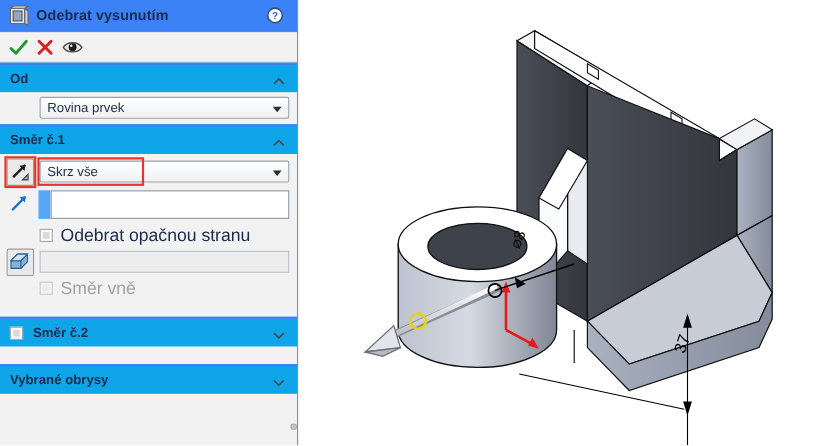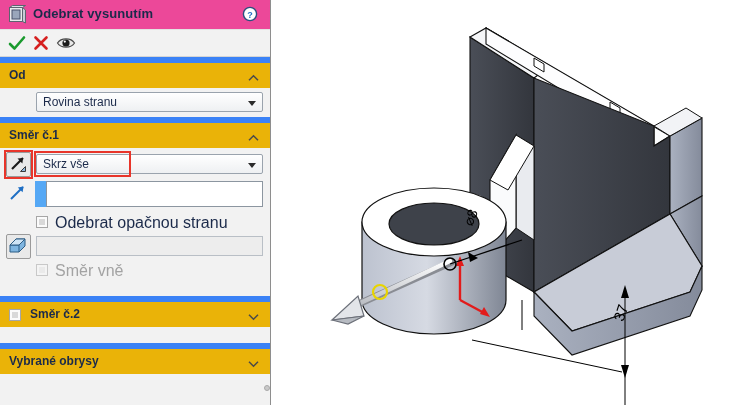--- a/index.html
+++ b/index.html
@@ -14,41 +14,41 @@
   
   .panel{
     position:absolute;left:0;top:0;width:271px;height:405px;
     background:#f2f2f2;
     border-right:1px solid #8e8e8e;
     box-sizing:border-box;
   }
   .panel-inner{position:absolute;left:0;top:0;width:270px;height:405px;}
 
   .titlebar{
-    position:relative;height:29px;background:#ec4899;
+    position:relative;height:29px;background:#3b82f6;
     border-bottom:1px solid #e3e3e3;
   }
   .title-icon{
     position:absolute;left:8px;top:5px;width:19px;height:19px;
   }
   .title-text{
     position:absolute;left:33px;top:6px;font-size:13px;font-weight:bold;
     color:#1b2a4a;letter-spacing:.1px;white-space:nowrap;
   }
   .help-icon{position:absolute;right:12px;top:6px;width:16px;height:16px;cursor:pointer;}
 
   .actionbar{position:relative;height:26px;background:#f2f2f2;border-bottom:1px solid #d5d5d5;}
   .act{position:absolute;top:2px;width:22px;height:22px;cursor:pointer;}
   .act-ok{left:6px;}
   .act-cancel{left:30px;}
   .act-eye{left:55px;}
 
   .section-head{
-    position:relative;height:25px;background:#eab308;
-    border-top:6px solid #3b82f6;
+    position:relative;height:25px;background:#0ea5e9;
+    border-top:2px solid #3b82f6;
   }
   .section-head .sh-label{
     position:absolute;top:5px;font-size:12px;font-weight:bold;color:#1b2a4a;
     white-space:nowrap;
   }
   .sh-label.pad{left:9px;}
   .sh-label.padcb{left:30px;}
   .chev{position:absolute;right:11px;top:8px;width:11px;height:8px;cursor:pointer;}
   .sec-cb{position:absolute;left:9px;top:7px;width:12px;height:12px;
     border:1px solid #a6a6a6;background:#fbfbfb;box-sizing:border-box;cursor:pointer;}
@@ -147,21 +147,21 @@
       <div class="section-head" style="top:0;">
         <span class="sh-label pad">Od</span>
         <span class="chev">
           <svg width="11" height="8" viewBox="0 0 11 8">
               <path d="M1 6.2 L5.5 1.8 L10 6.2" fill="none" stroke="#4a4a4a" stroke-width="1.5"></path>
             </svg>
         </span>
       </div>
       <div class="sec-body" style="height:29px;">
         <div class="combo" style="left:36px;top:4px;width:227px;">
-          <span class="cval">Rovina stranu</span>
+          <span class="cval">Rovina prvek</span>
           <span class="carrow"></span>
         </div>
       </div>
 
       <div class="section-head">
         <span class="sh-label pad">Směr č.1</span>
         <span class="chev">
           <svg width="11" height="8" viewBox="0 0 11 8">
               <path d="M1 6.2 L5.5 1.8 L10 6.2" fill="none" stroke="#4a4a4a" stroke-width="1.5"></path>
             </svg>

